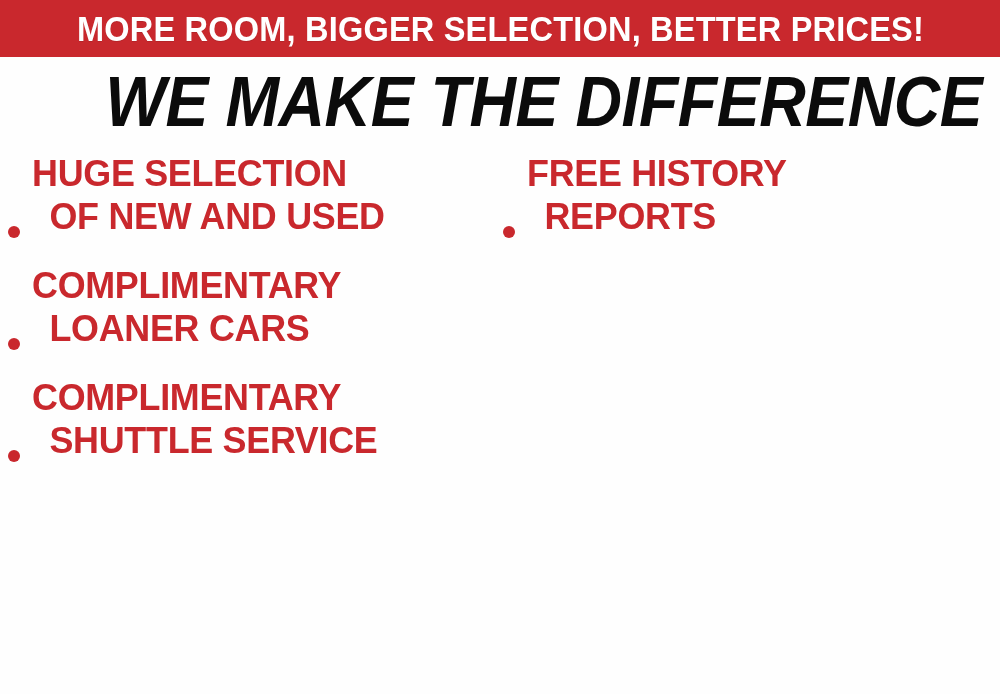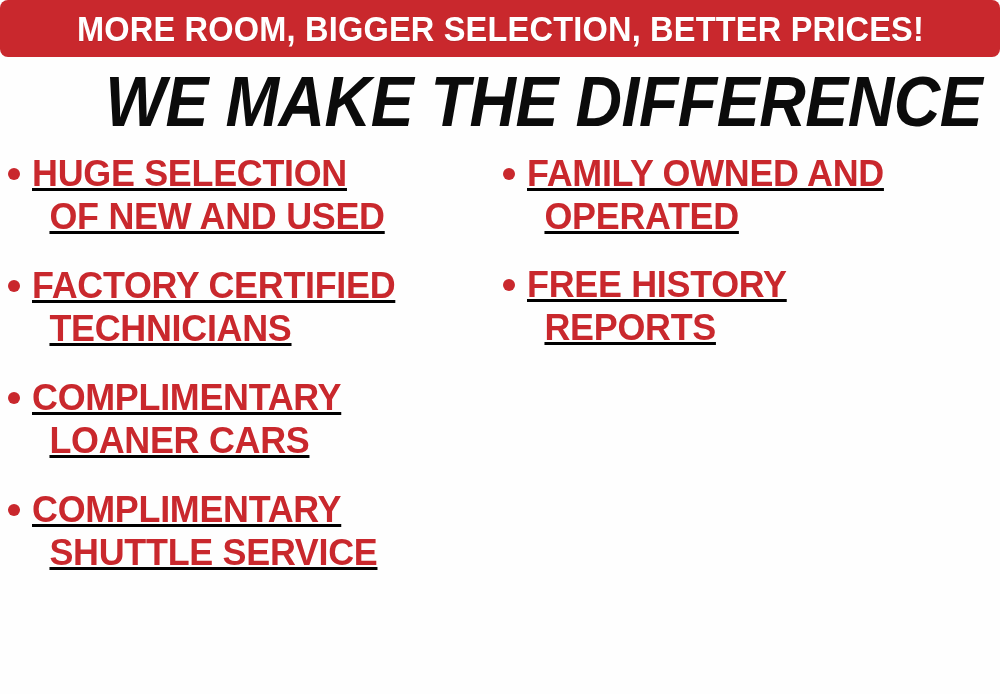--- a/index.html
+++ b/index.html
@@ -21,21 +21,20 @@
   .banner {
     position: absolute;
     left: 0;
     top: 0;
     width: 1000px;
     height: 57px;
     background: #c9282d;
     display: flex;
     align-items: center;
     justify-content: center;
-    border-radius: 8px;
   }
   .banner-text {
     color: #ffffff;
     font-family: "Liberation Sans", sans-serif;
     font-weight: 700;
     font-size: 35px;
     line-height: 36px;
     letter-spacing: 0.2px;
     transform: scaleX(0.93);
     transform-origin: center center;
@@ -76,23 +75,22 @@
   }
   .col {
     position: absolute;
     top: 0;
   }
   .col-left  { left: 8px;   width: 492px; }
   .col-right { left: 503px; width: 497px; }
 
   .bullet-item {
     display: flex;
-    align-items: flex-start;
+    align-items: flex-end;
     margin-bottom: 26px;
-    text-decoration: underline;
   }
   .col-right .bullet-item { margin-bottom: 25px; }
 
   .dot {
     flex: 0 0 auto;
     width: 12px;
     height: 12px;
     border-radius: 50%;
     background: #c9282d;
     margin-top: 16px;
@@ -135,27 +133,20 @@
 
       <div class="bullet-item">
         <span class="dot"></span>
         <div class="bullet-lines">
           <div class="bline">HUGE SELECTION</div>
           <div class="bline indent">OF NEW AND USED</div>
         </div>
       </div>
 
 
-      <div class="bullet-item">
-        <span class="dot"></span>
-        <div class="bullet-lines">
-          <div class="bline">FACTORY CERTIFIED</div>
-          <div class="bline indent">TECHNICIANS</div>
-        </div>
-      </div>
 
       <div class="bullet-item">
         <span class="dot"></span>
         <div class="bullet-lines">
           <div class="bline">COMPLIMENTARY</div>
           <div class="bline indent">LOANER CARS</div>
         </div>
       </div>
 
       <div class="bullet-item">
@@ -167,27 +158,20 @@
       </div>
 
     </div>
 
     <div class="col col-right">
 
 
 
 
 
-      <div class="bullet-item">
-        <span class="dot"></span>
-        <div class="bullet-lines">
-          <div class="bline">FAMILY OWNED AND</div>
-          <div class="bline indent">OPERATED</div>
-        </div>
-      </div>
 
       <div class="bullet-item">
         <span class="dot"></span>
         <div class="bullet-lines">
           <div class="bline">FREE HISTORY</div>
           <div class="bline indent">REPORTS</div>
         </div>
       </div>
 
     </div>

